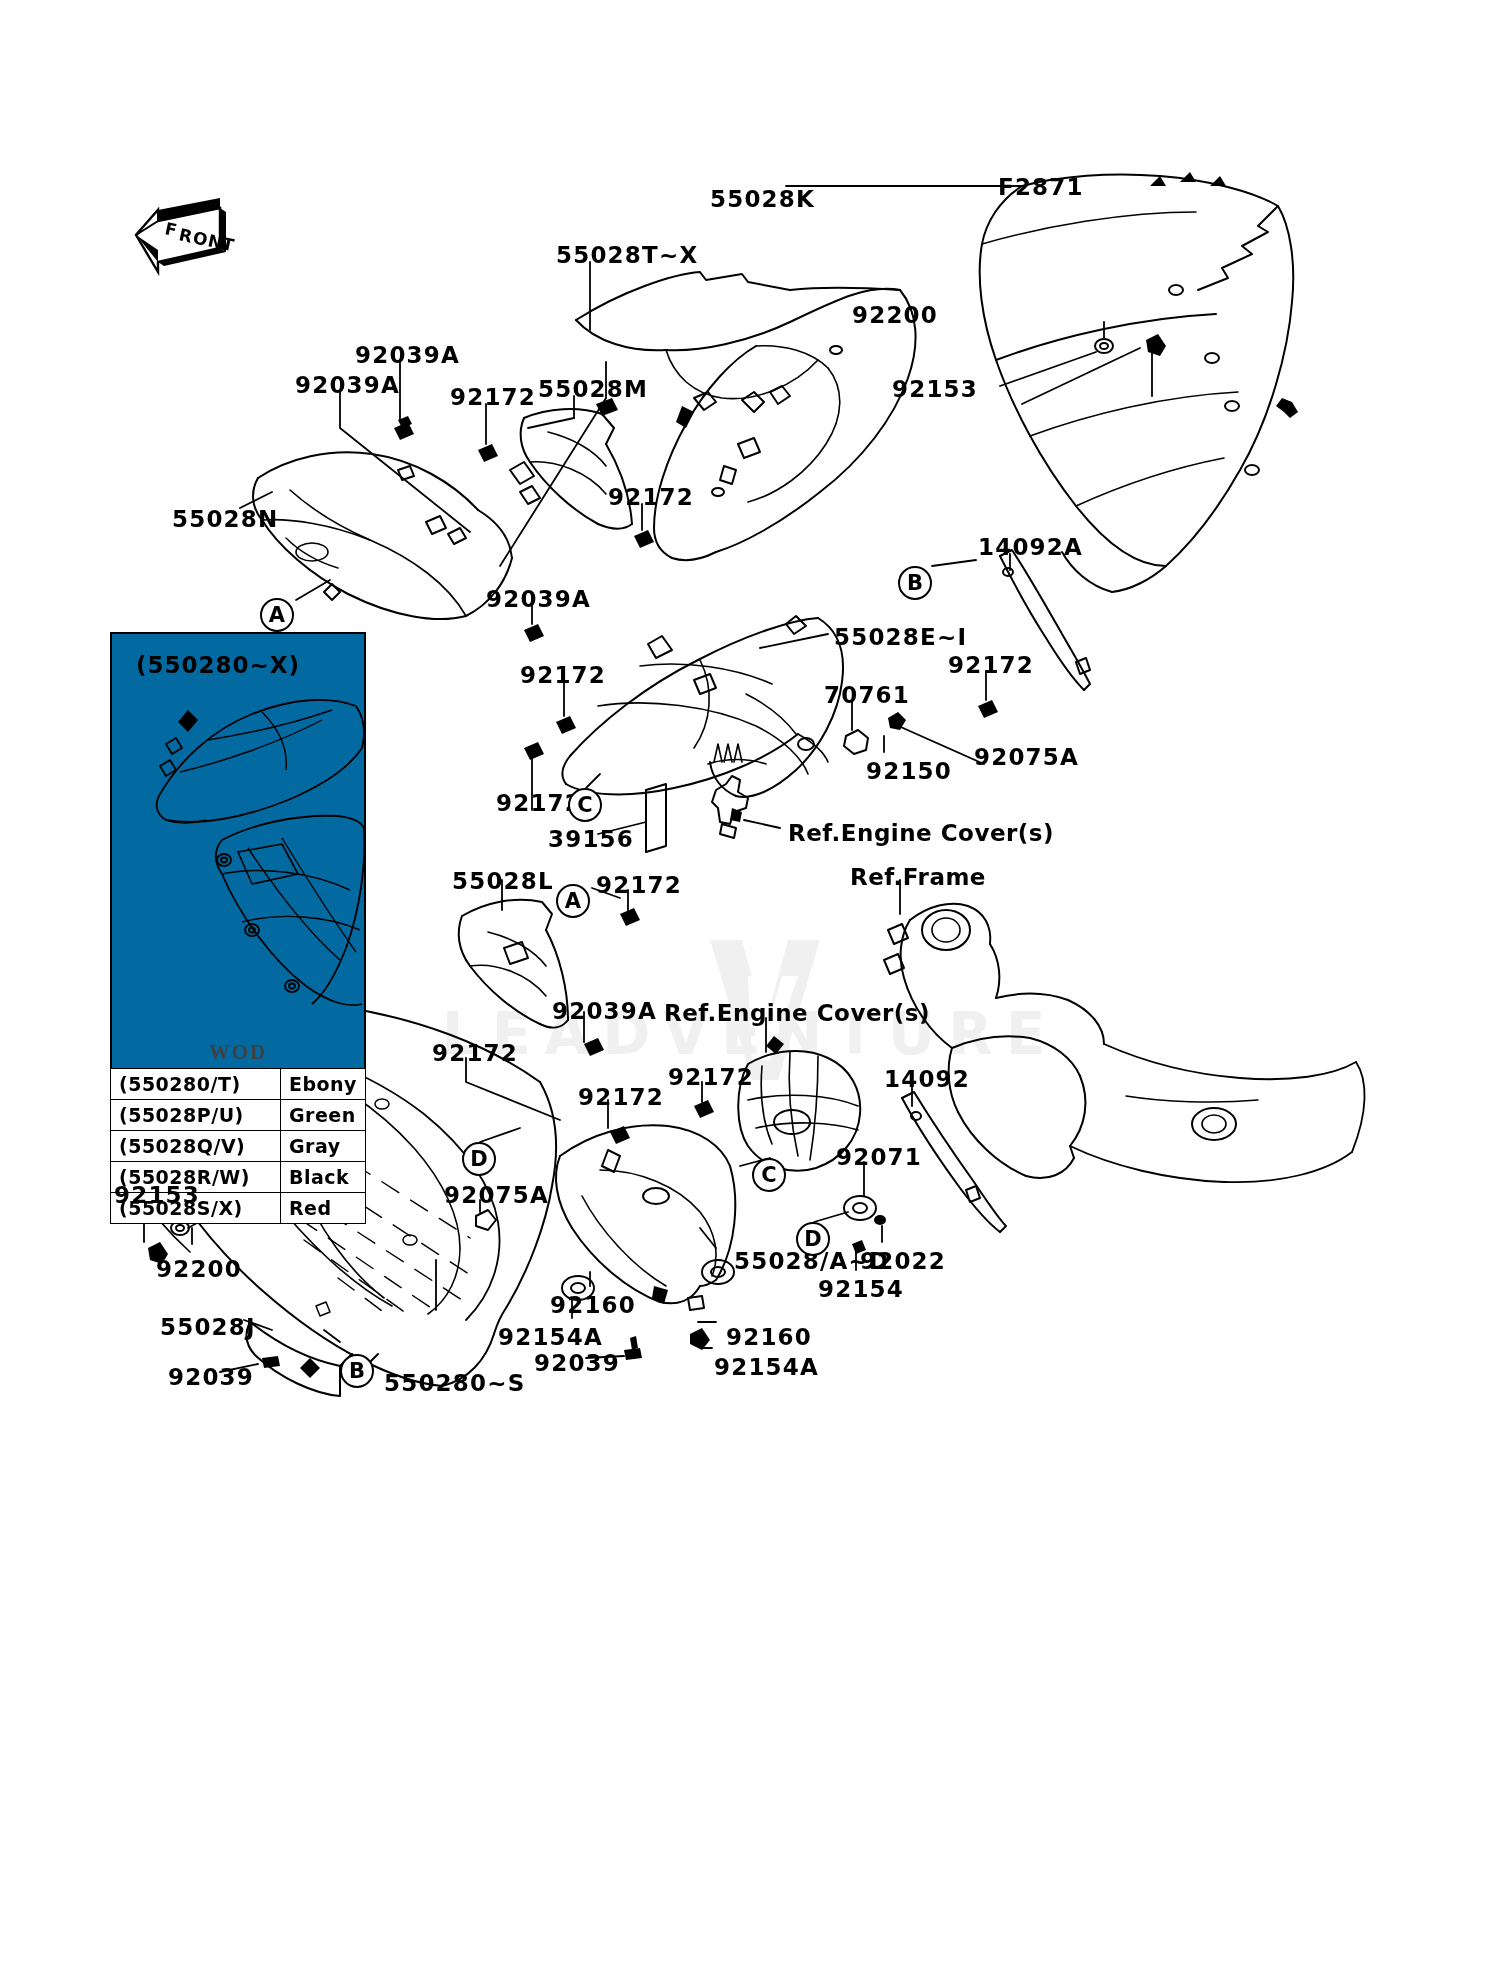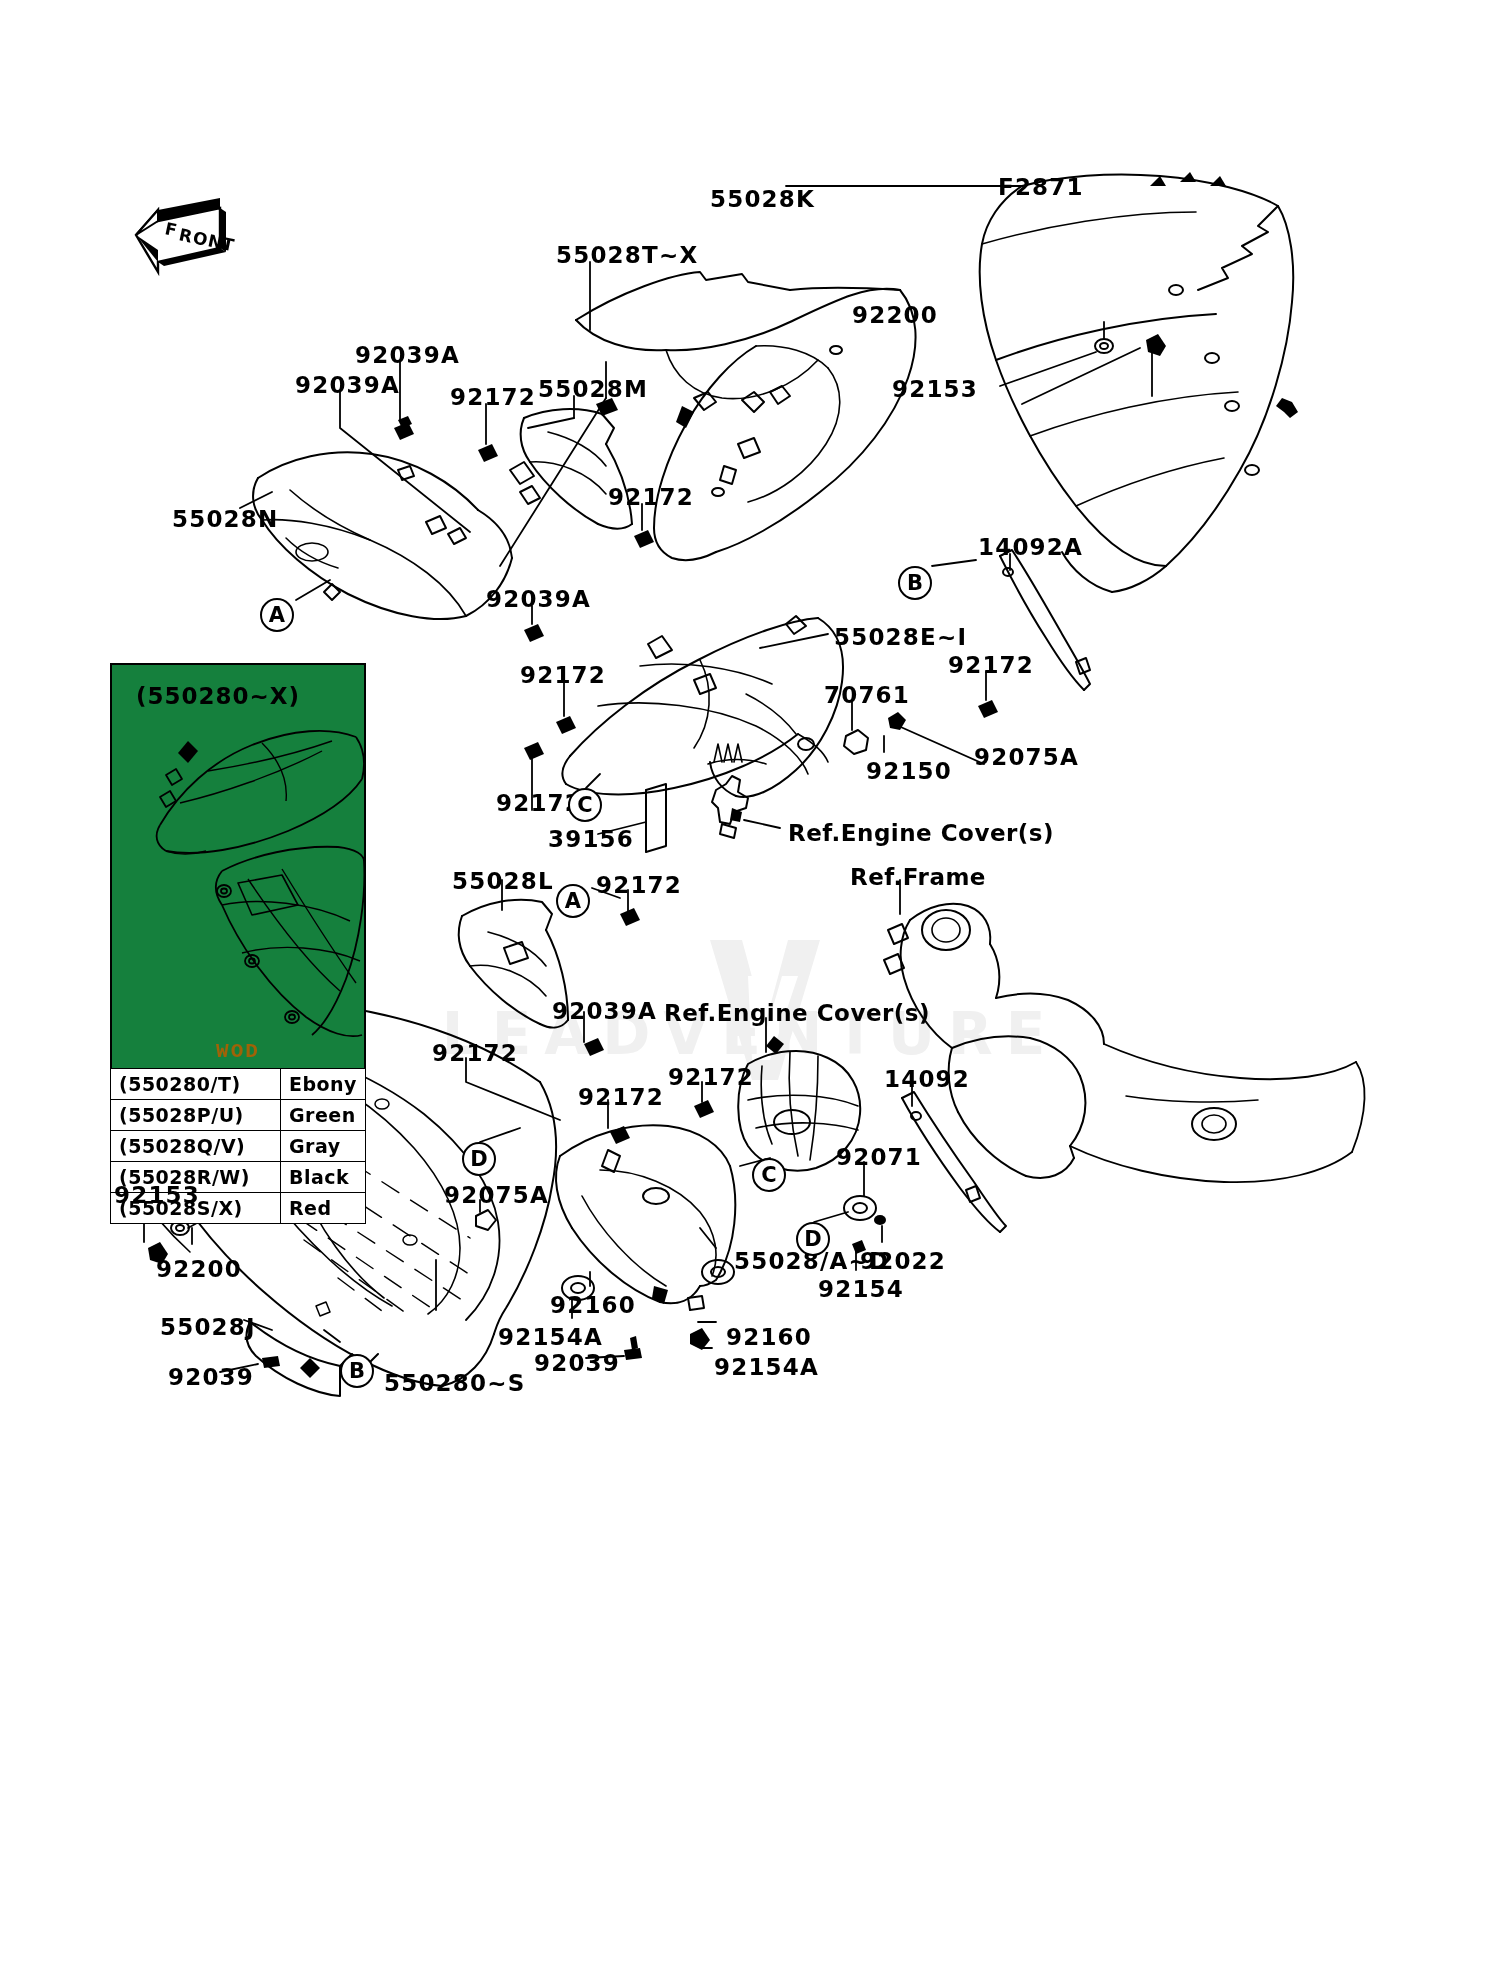--- a/index.html
+++ b/index.html
@@ -26,29 +26,29 @@
   .bub{
     position:absolute;
     width:34px;height:34px;border:2.4px solid #000;border-radius:50%;
     font-family:"DejaVu Sans", sans-serif;font-weight:700;font-size:21px;
     display:flex;align-items:center;justify-content:center;color:#000;
     background:#fff;box-sizing:border-box;
   }
   
   #inset{
     position:absolute;left:110px;top:632px;width:256px;height:488px;
-    border:2.2px solid #000;background:#15803d;box-sizing:border-box;margin-top:31px;
+    border:2.2px solid #000;background:#0369a1;box-sizing:border-box;
   }
   #inset-code{
     position:absolute;left:24px;top:18px;
     font-family:"DejaVu Sans", sans-serif;font-weight:700;font-size:23px;letter-spacing:1px;color:#000;
   }
   #wod-title{
     position:absolute;left:110px;top:1040px;width:256px;text-align:center;
-    font-family:Liberation Mono, monospace;font-weight:700;font-size:21px;letter-spacing:2px;color:#a16207;
+    font-family:Liberation Serif, serif;font-weight:700;font-size:21px;letter-spacing:2px;color:#404040;
   }
   #wod-table{
     position:absolute;left:110px;top:1068px;width:256px;
     border-collapse:collapse;background:#fff;
   }
   #wod-table td{
     border:1.6px solid #000;
     font-family:"DejaVu Sans", sans-serif;font-weight:700;font-size:19px;
     color:#000;height:30px;padding:0 8px;letter-spacing:0.5px;white-space:nowrap;
   }

